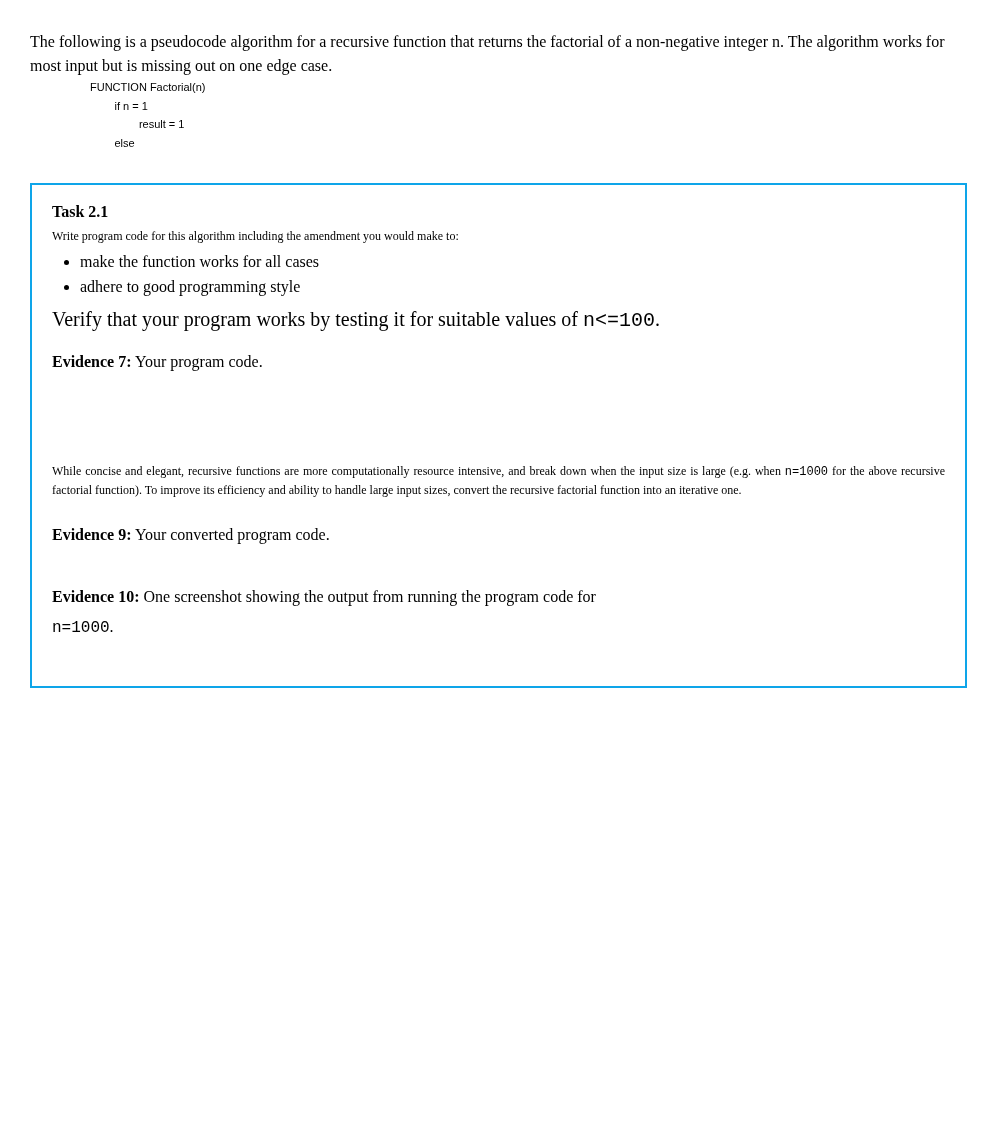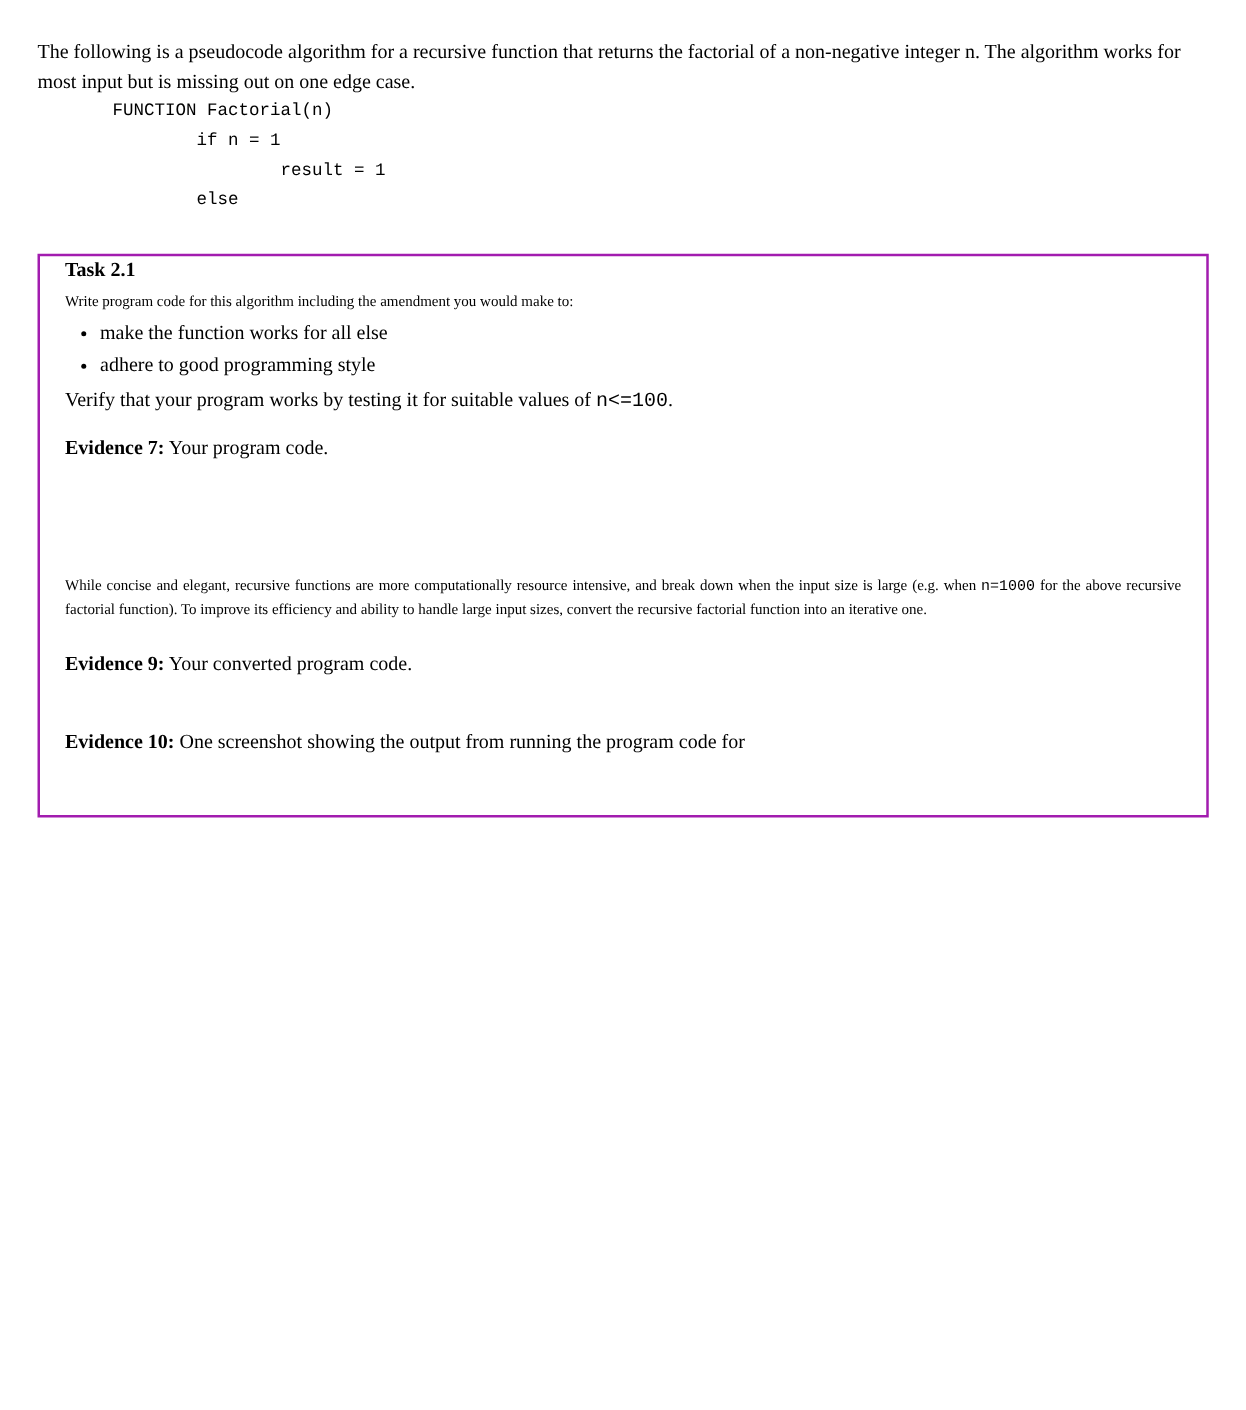--- a/index.html
+++ b/index.html
@@ -17,34 +17,34 @@
       max-width: 997px;
       min-height: 1128px;
     }
 
     .intro-text {
       font-size: 16px;
       line-height: 1.5;
     }
 
     .code-block {
-      font-family: Liberation Mono, monospace;
-      font-size: 14px;
+      font-family: Liberation Sans, sans-serif;
+      font-size: 11px;
       line-height: 1.7;
       margin-left: 60px;
       margin-bottom: 30px;
     }
 
     .code-block .line {
       white-space: pre;
     }
 
     .task-box {
-      border: 2px solid #a21caf;
-      padding: 3px 20px 18px 20px;
+      border: 2px solid #0ea5e9;
+      padding: 18px 20px 18px 20px;
       margin-top: 0;
       position: relative;
     }
 
     .task-title {
       font-weight: bold;
       font-size: 16px;
       margin-bottom: 6px;
     }
 
@@ -64,21 +64,21 @@
       margin-bottom: 2px;
     }
 
     .bullet-list li {
       font-size: 16px;
       line-height: 1.6;
       list-style-type: disc;
     }
 
     .verify-text {
-      font-size: 16px;
+      font-size: 20px;
       line-height: 1.5;
       margin-top: 4px;
       margin-bottom: 14px;
     }
 
     .evidence-line {
       font-size: 16px;
       line-height: 1.5;
       margin-bottom: 6px;
     }
@@ -118,21 +118,21 @@
   <div class="line">                result = 1</div>
   <div class="line">        else</div>
 </div>
 
 <div class="task-box">
 
   <div class="task-section">
     <div class="task-title">Task 2.1</div>
     <div class="task-desc">Write program code for this algorithm including the amendment you would make to:</div>
     <ul class="bullet-list">
-      <li>make the function works for all else</li>
+      <li>make the function works for all cases</li>
       <li>adhere to good programming style</li>
     </ul>
     <div class="verify-text">
       <span>Verify that your program works by testing it for suitable values of </span><code>n&lt;=100</code><span>.</span>
     </div>
 
     <div class="evidence-group">
       <div class="evidence-line">
         <span class="evidence-label">Evidence 7:</span><span>  Your program code.</span>
       </div>
@@ -157,18 +157,21 @@
         <span class="evidence-label">Evidence 9:</span><span>  Your converted program code.</span>
       </div>
     </div>
 
     <div class="section-divider"></div>
 
     <div class="evidence-group">
       <div class="evidence-line">
         <span class="evidence-label">Evidence 10:</span><span>  One screenshot showing the output from running the program code for</span>
       </div>
+      <div class="evidence-line">
+        <code>n=1000</code><span>.</span>
+      </div>
     </div>
 
     <div style="height:10px;"></div>
   </div>
 
 </div>
 
 </body></html>

